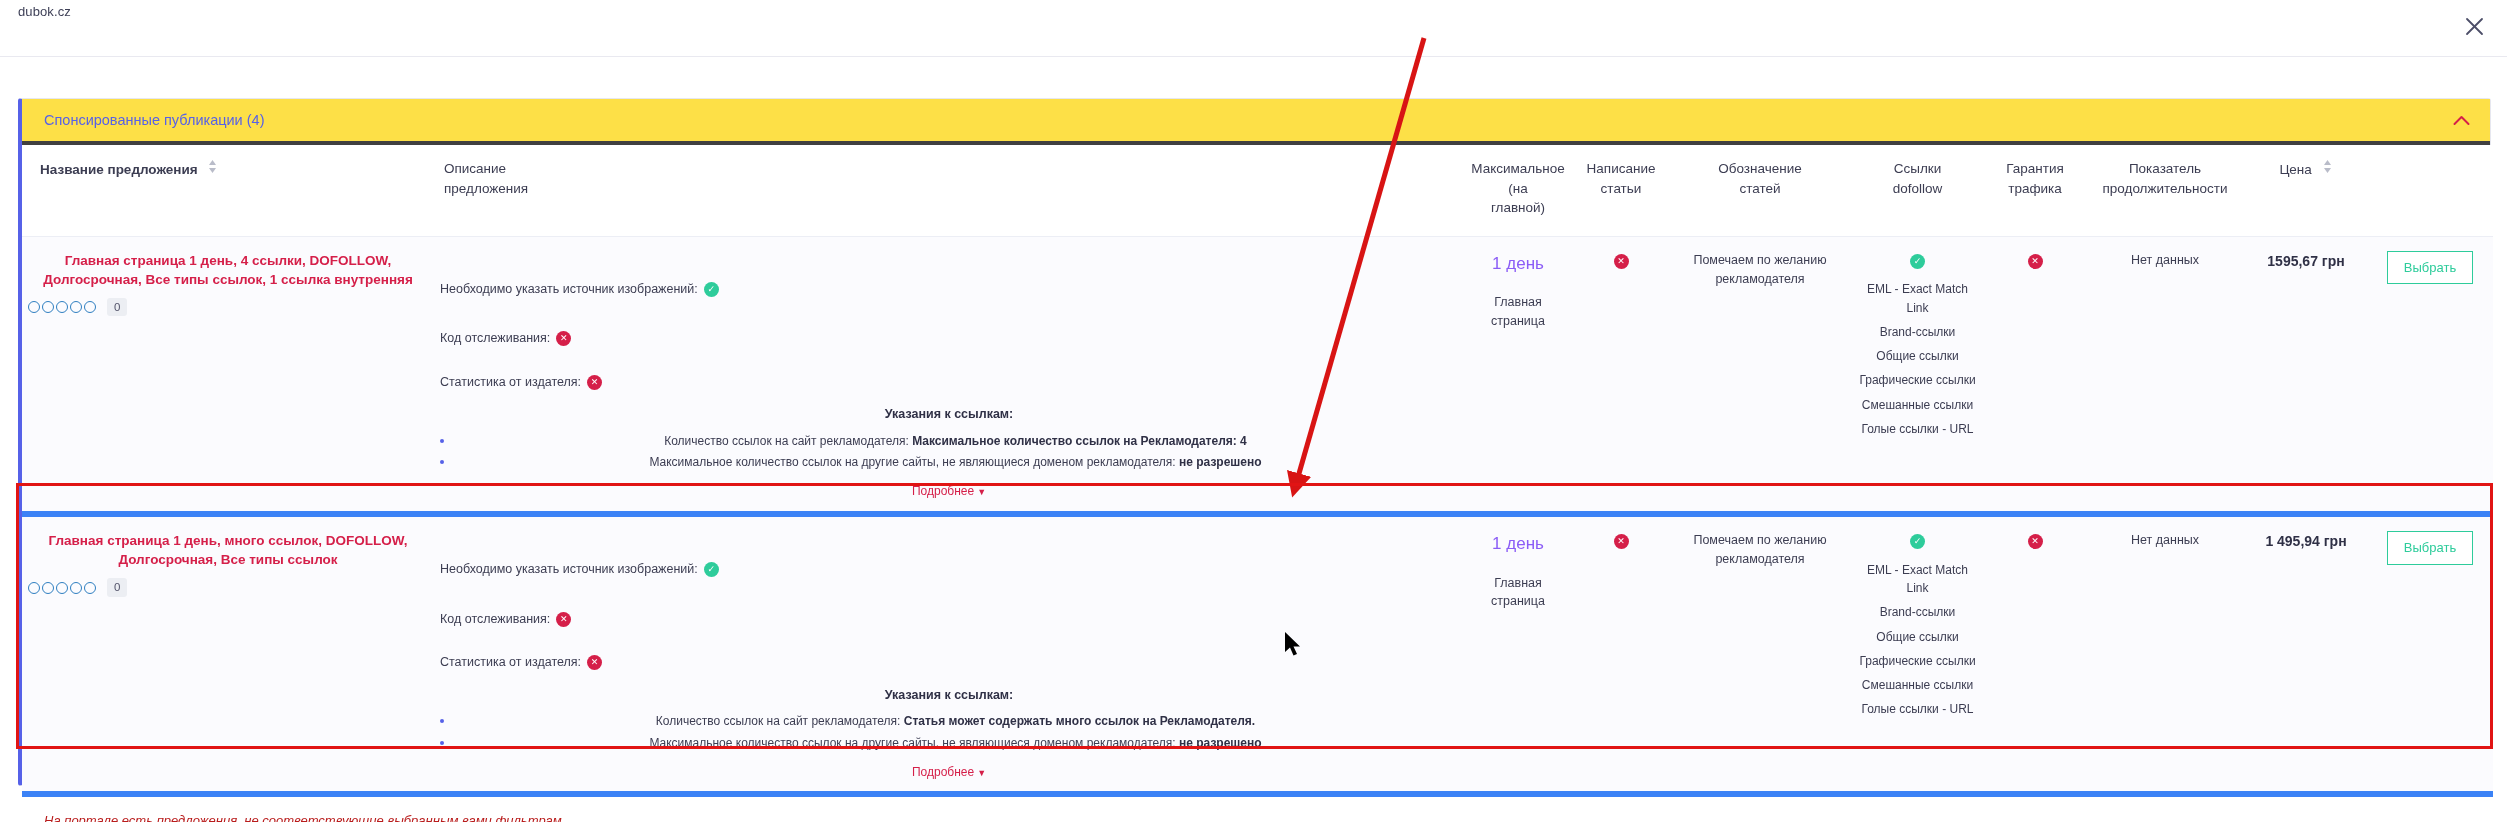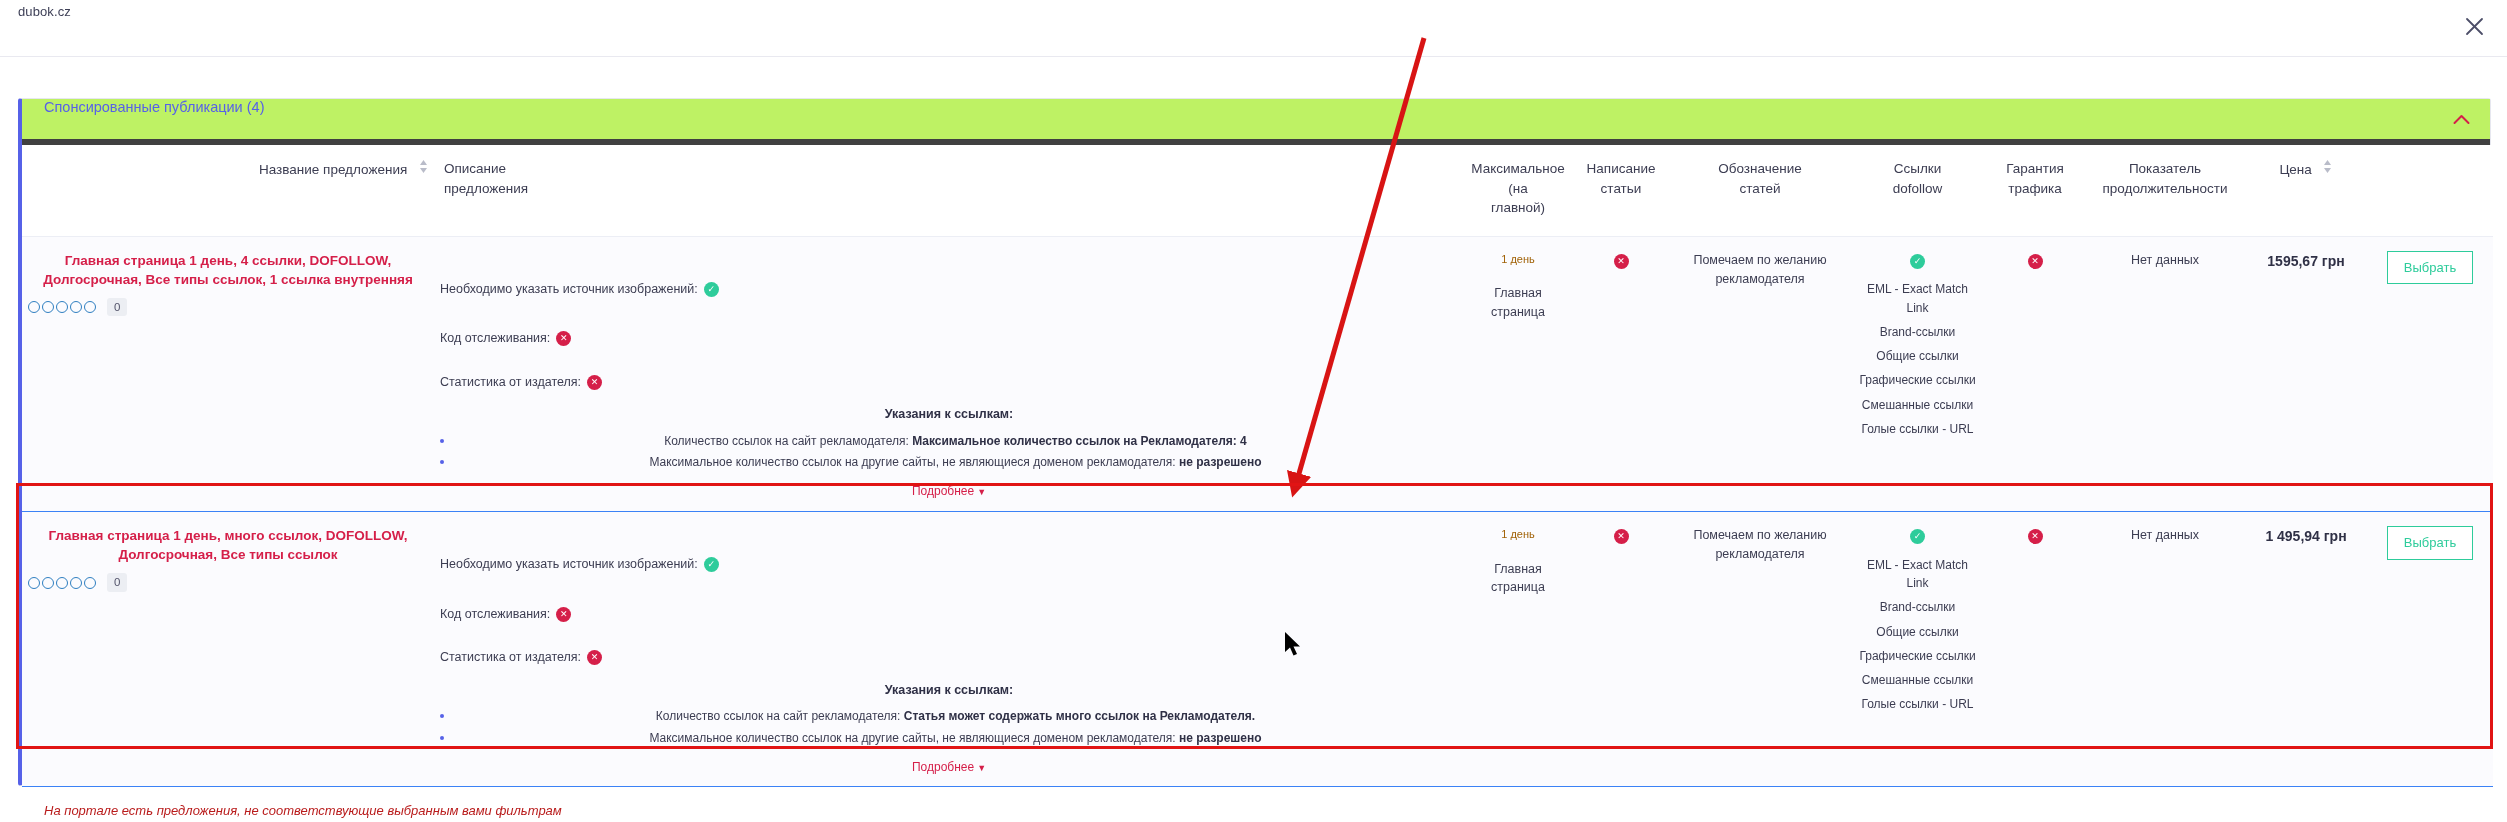--- a/index.html
+++ b/index.html
@@ -32,48 +32,48 @@
   }
   .close-btn svg { display:block; }
 
   
   .card {
     position:absolute; left:18px; top:98px; width:2473px; height:688px;
     background:#fff; border:1px solid #e6e7ef; border-left:4px solid #5661e8;
     border-radius:3px;
   }
   .card-header {
-    position:relative; height:46px; background:#bef264;
-    border-bottom:6px solid #404040;
-    display:flex; 
+    position:relative; height:46px; background:#fde047;
+    border-bottom:4px solid #404040;
+    display:flex; align-items:center;
   }
   .card-header .ch-title {
     margin-left:22px; font-size:14.5px; color:#5661e8; font-weight:400;
   }
   .chev {
     position:absolute; right:18px; top:50%; transform:translateY(-50%);
     width:22px; height:22px; display:flex; align-items:center; justify-content:center;
     cursor:pointer;
   }
 
   
   table.offers { width:100%; border-collapse:collapse; table-layout:fixed; }
   table.offers th {
     font-weight:400; font-size:13.5px; color:#3c3d52;
     padding:14px 6px 18px 6px; vertical-align:top; text-align:center;
     border-bottom:1px solid #eceef5; background:#fff; line-height:1.45;
   }
-  table.offers th.left { text-align:right; padding-left:18px; }
+  table.offers th.left { text-align:left; padding-left:18px;font-weight:bold; }
   table.offers th.desc { text-align:left; padding-left:10px; }
   .th-inner { display:inline-block; position:relative; }
   .sort-ic { display:inline-block; width:10px; margin-left:7px; vertical-align:1px; }
 
   table.offers td {
     vertical-align:top; font-size:12.5px; padding:14px 6px 10px 6px;
-    border-bottom:1px solid #3b82f6; text-align:center; line-height:1.5;
+    border-bottom:6px solid #3b82f6; text-align:center; line-height:1.5;
   }
   tr.row-normal td { background:#fbfbfe; }
   tr.row-highlight td { background:#fbfbfe; }
 
   td.c-title { text-align:left; padding-left:18px; }
   td.c-desc  { text-align:left; padding-left:10px; }
 
   .offer-title {
     color:#d51f49; font-size:13.5px; font-weight:700; line-height:1.42;
     cursor:pointer; display:block; max-width:430px;
@@ -109,21 +109,21 @@
     content:""; position:absolute; left:0; top:7px; width:4px; height:4px;
     border-radius:50%; background:#5661e8;
   }
   ul.instr li b { font-weight:700; color:#2f3046; }
   .more-link {
     margin-top:8px; display:inline-block; color:#d51f49; font-size:12px; cursor:pointer;
   }
   .more-link .caret { font-size:9px; margin-left:3px; }
 
   
-  .dur-main { font-size:11px; color:#a16207; }
+  .dur-main { font-size:17px; color:#8b5cf6; }
   .dur-sub  { margin-top:17px; font-size:12.5px; color:#3c3d52; line-height:1.5; }
   .mark-txt { font-size:12.5px; color:#3c3d52; line-height:1.55; }
   .dofollow-list { margin-top:11px; }
   .dofollow-list div { font-size:12px; color:#3c3d52; line-height:1.52; margin-bottom:6px; }
   .nodata { font-size:12.5px; color:#3c3d52; }
   .price { font-size:14px; font-weight:700; color:#2f3046; white-space:nowrap; }
 
   .choose-btn {
     display:inline-block; border:1px solid #2ecc9b; color:#2ecc9b; background:#fff;
     border-radius:0; font-size:13px; padding:6px 16px; cursor:pointer;

